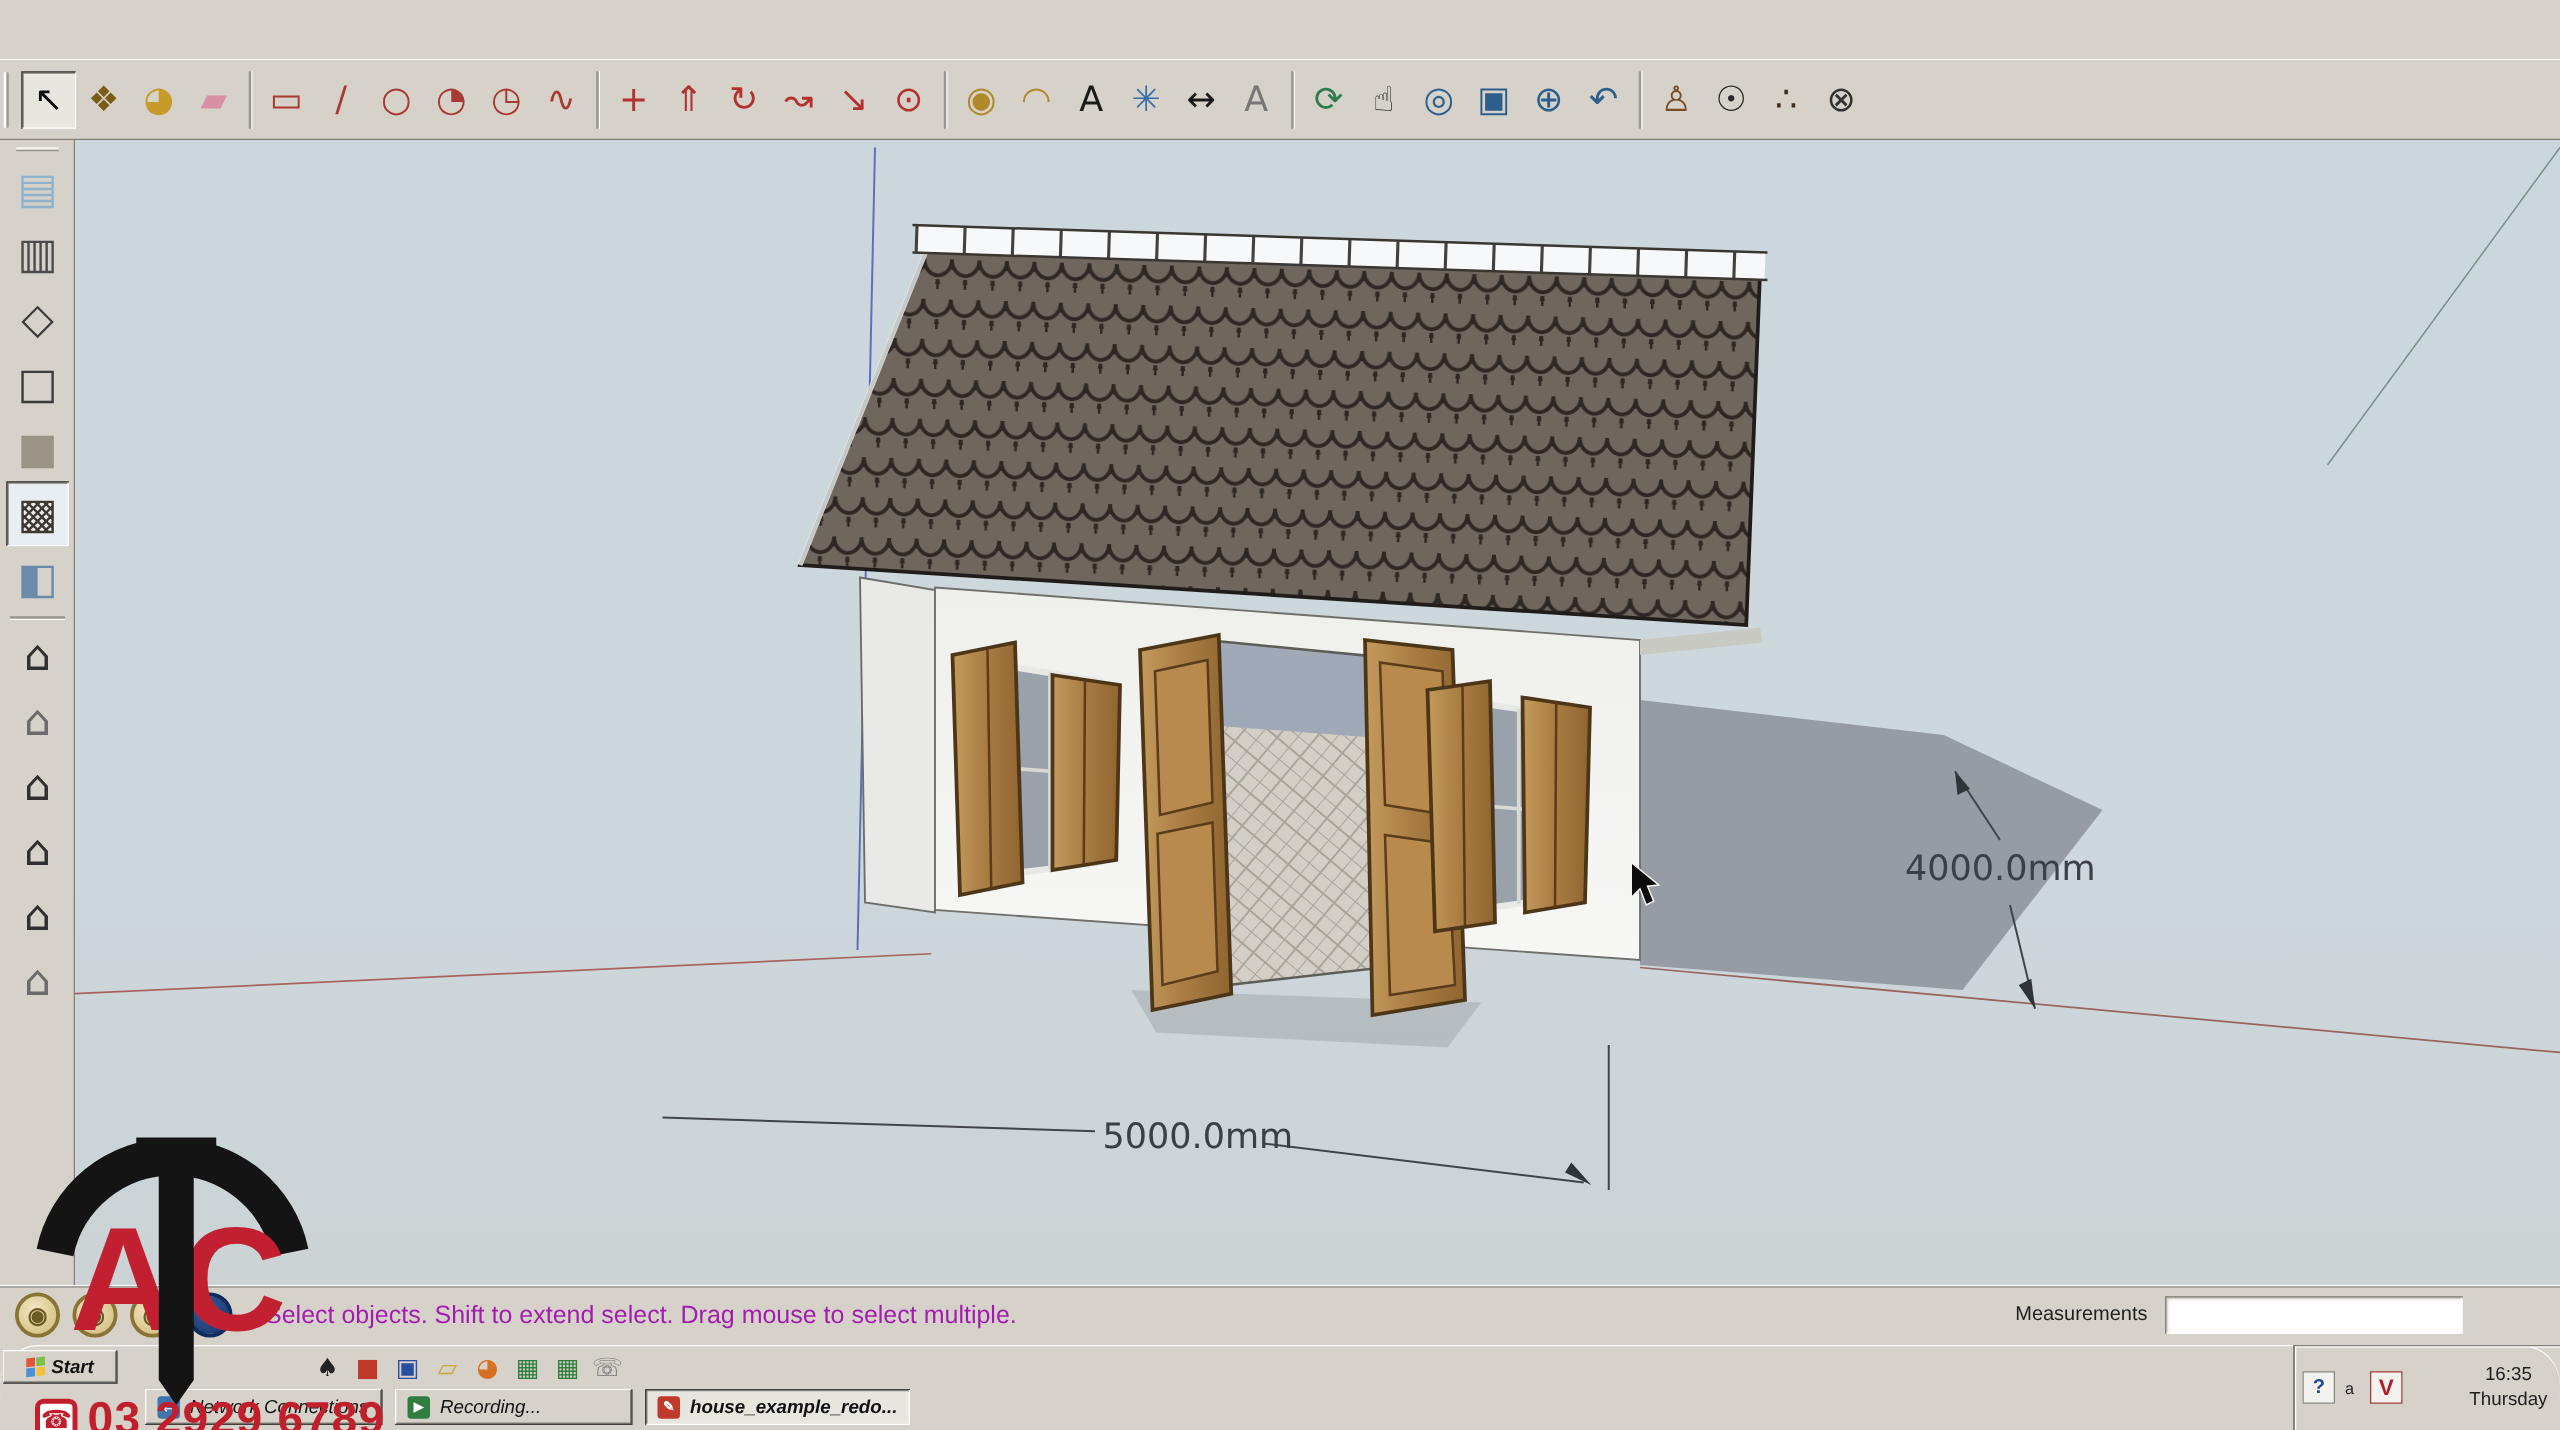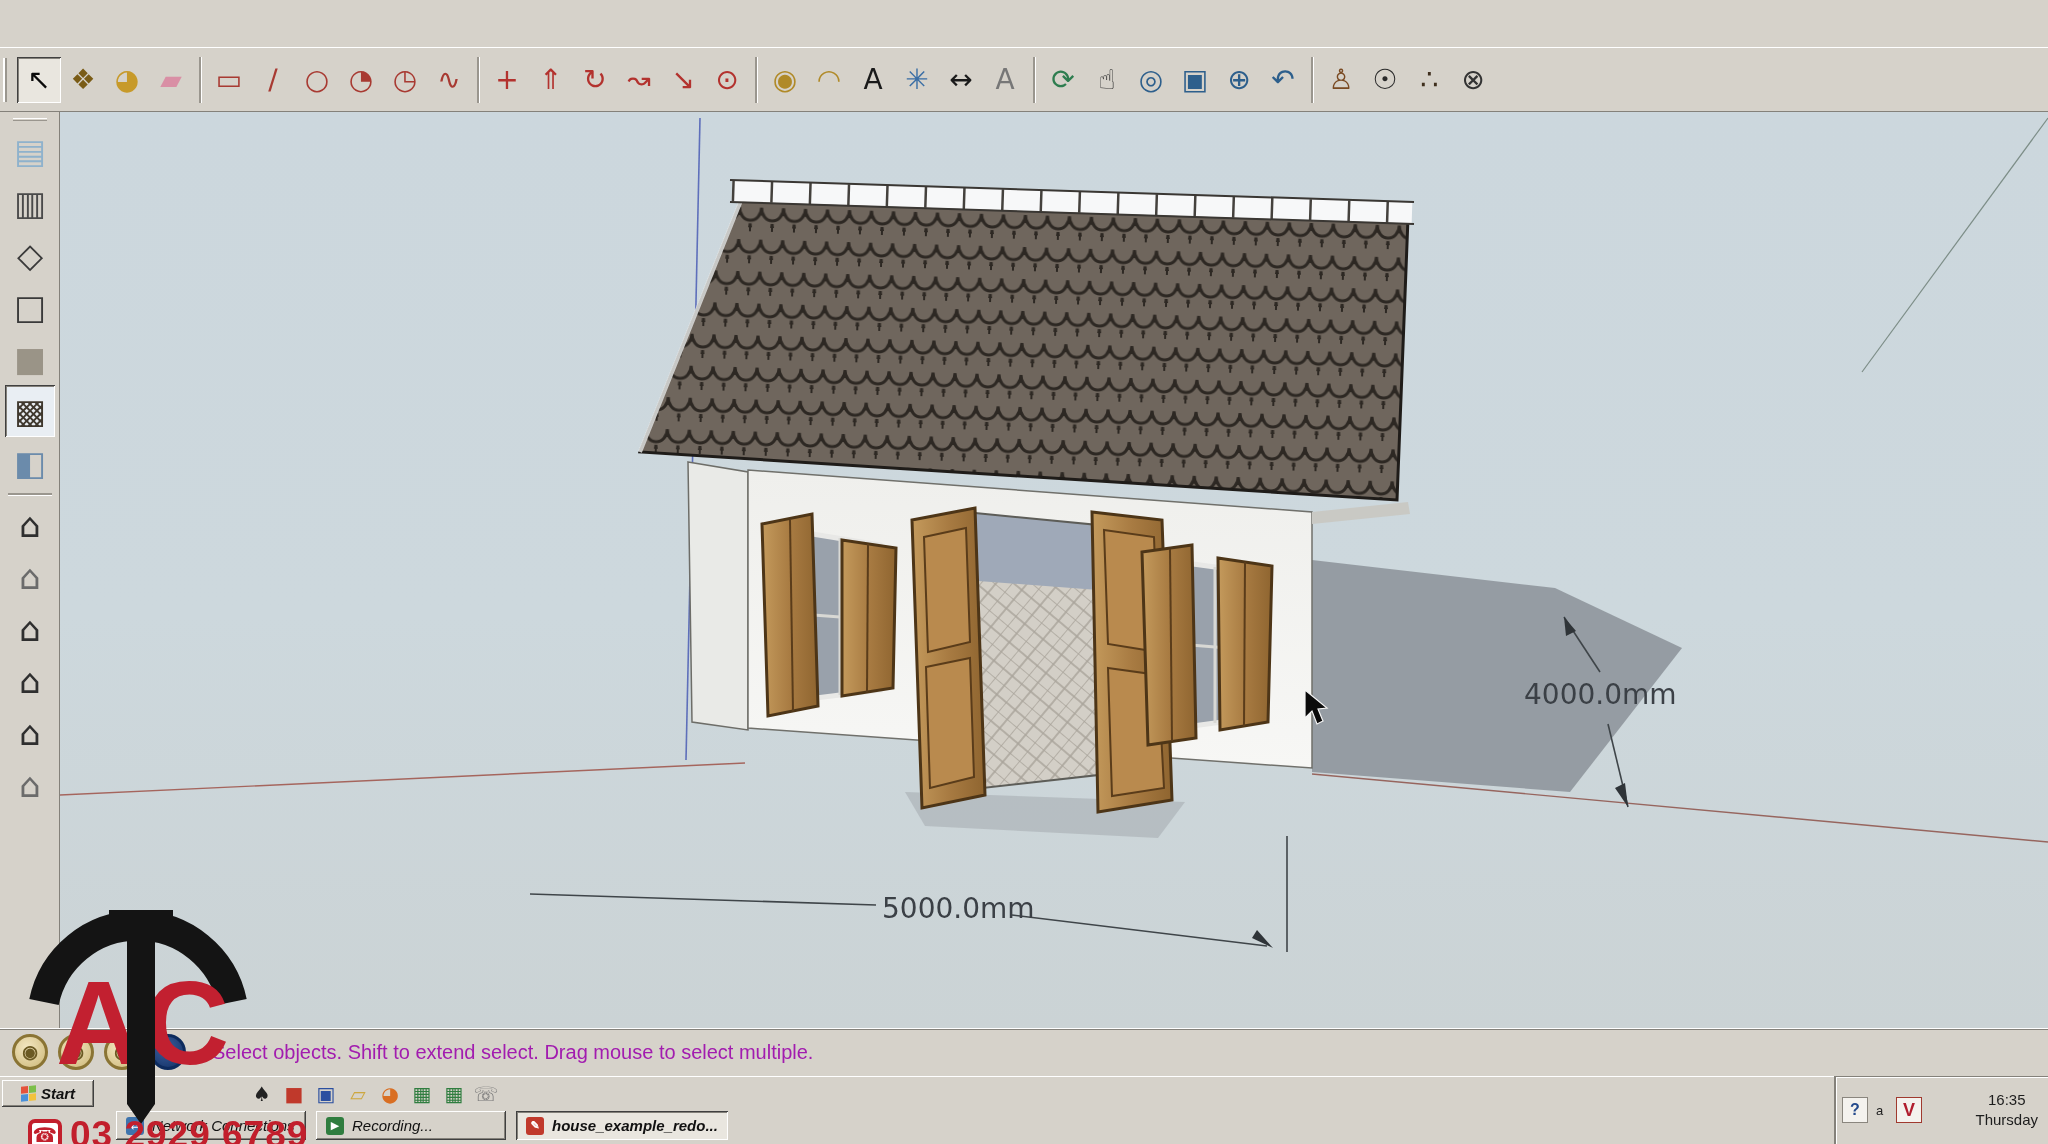--- a/index.html
+++ b/index.html
@@ -65,21 +65,21 @@
     justify-content:center; font-weight:bold; font-size:18px; color:#6b5a23; }
   .circ.help { border-color:#0d2b5e; background:radial-gradient(circle at 40% 35%, #3a5f9e, #122f63); color:#fff; }
   #status-msg { margin-left:26px; font-size:20px; color:#a21caf; }
   #measure-wrap { margin-left:auto; display:flex; align-items:center; gap:14px; padding-right:70px; }
   #measure-label { font-size:16px; color:#1f1f1f; }
   #measure-input { width:238px; height:30px; border:none; background:#fff; font-size:15px; padding:0 6px;
     box-shadow: inset 1px 1px 0 #84817a, inset -1px -1px 0 #fff, inset 2px 2px 2px #b9b5ad; }
 
   
   #taskbar { position:absolute; left:0; top:1076px; width:2048px; height:68px; background:#d6d2ca;
-    box-shadow: inset 0 1px 0 #fff; display:flex; }
+    box-shadow: inset 0 1px 0 #fff; display:flex;border-radius:31px; }
   #taskbar-left { flex:1; display:flex; flex-direction:column; }
   #tb-row1 { height:33px; display:flex; align-items:center; gap:6px; padding:3px 4px 1px 2px; }
   #tb-row2 { height:35px; display:flex; align-items:center; gap:10px; padding:2px 4px 4px 116px; }
   #start-btn { width:92px; height:27px; background:#d6d2ca; display:flex; align-items:center; gap:5px;
     justify-content:center; font-weight:bold; font-size:15px; font-style:italic; color:#111; border:none; }
   .winflag { display:grid; grid-template-columns:7px 7px; grid-template-rows:7px 7px; gap:1px; transform:skewY(-6deg); }
   .winflag i { display:block; }
   .ql-btn { width:28px; height:26px; border:none; background:transparent; display:flex; align-items:center;
     justify-content:center; font-size:20px; font-family:"DejaVu Sans", sans-serif; cursor:pointer; }
   .task-btn { height:29px; min-width:190px; max-width:250px; background:#d6d2ca; border:none; display:flex;
@@ -392,20 +392,24 @@
   </div>
 
   <div id="statusbar">
     <span class="status-circles">
         <span class="circ">◉</span>
         <span class="circ">◉</span>
         <span class="circ">◉</span>
         <span class="circ help">?</span>
       </span>
     <span id="status-msg">Select objects. Shift to extend select. Drag mouse to select multiple.</span>
+    <span id="measure-wrap">
+      <span id="measure-label">Measurements</span>
+      <input id="measure-input" value="" style="">
+    </span>
   </div>
 
   <div id="taskbar">
     <div id="taskbar-left">
       <div id="tb-row1">
         <button id="start-btn" class="raised">
           <span class="winflag">
             <i style="background:#e5533c"></i>
               <i style="background:#7cbf4a"></i>
               <i style="background:#4a90d9"></i>

